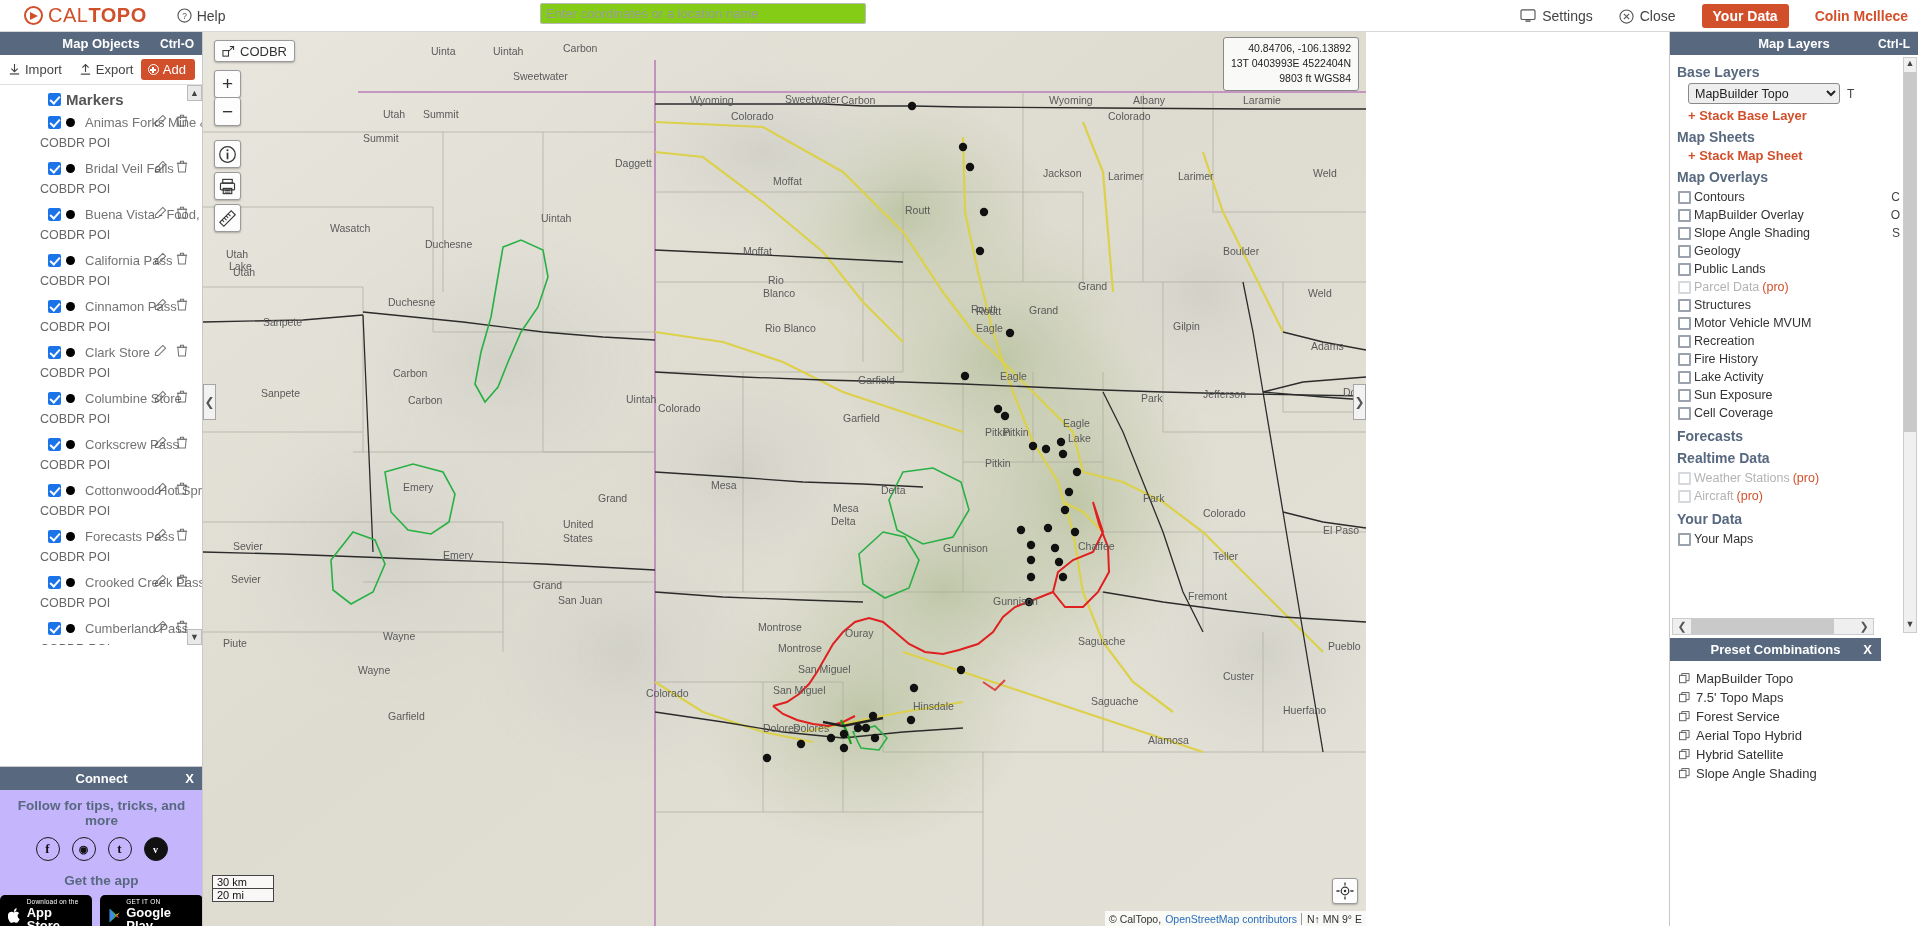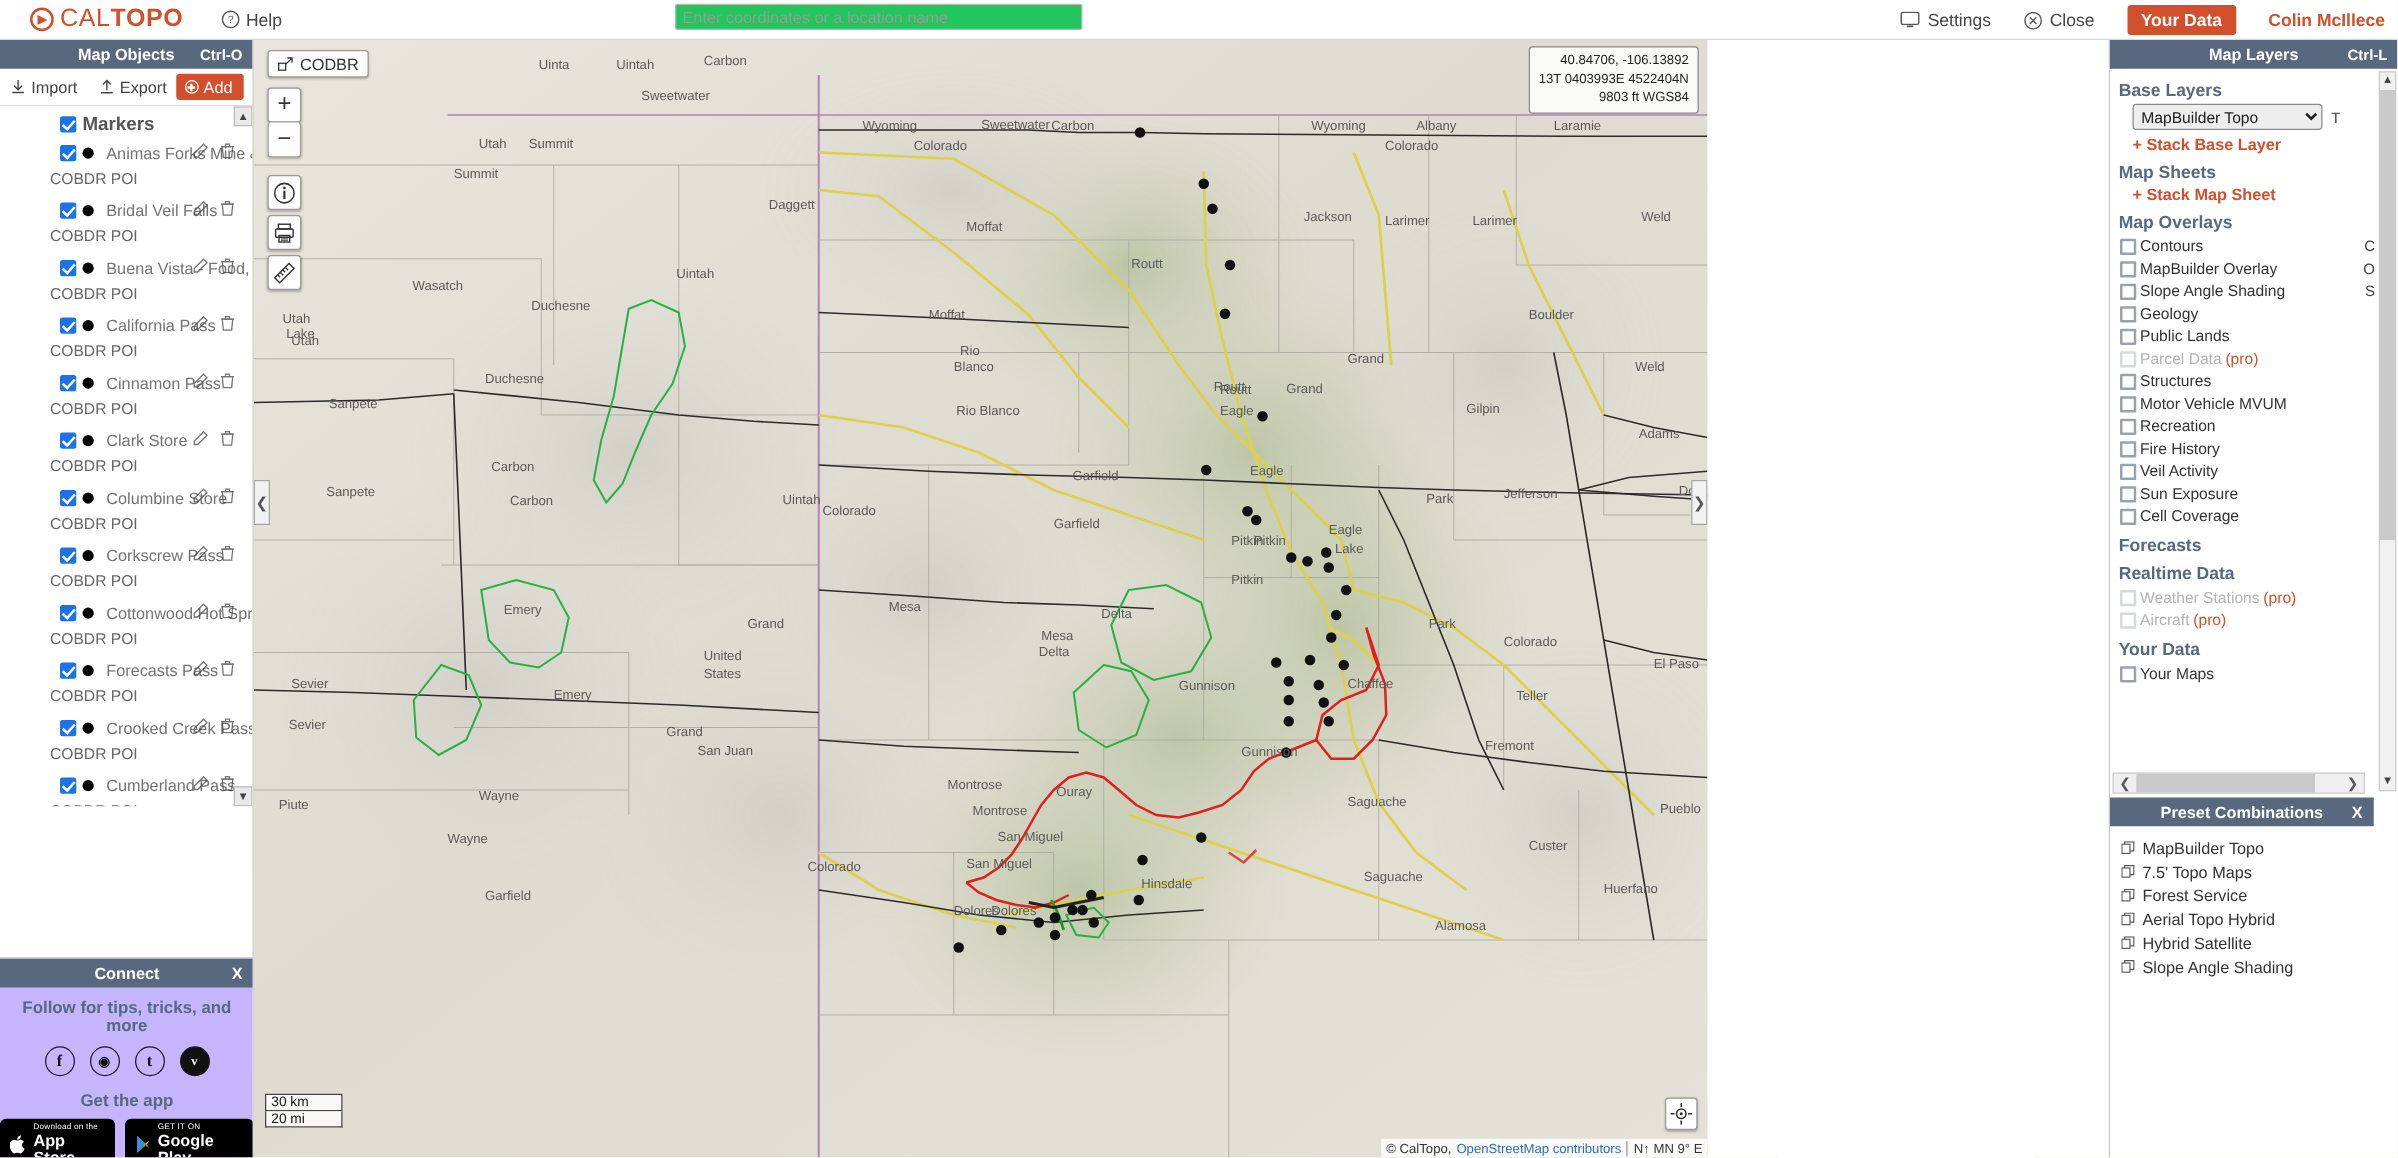--- a/index.html
+++ b/index.html
@@ -42,21 +42,21 @@
     margin-left: 30px; color: #444; font-size: 14px;
     display: flex; align-items: center; gap: 5px; cursor: pointer;
   }
   #search-wrap {
     position: absolute; left: 540px; top: 3px; width: 326px;
   }
   #search-input {
     width: 326px; height: 21px; padding: 1px 5px;
     border: 1px solid #b9b9b9; border-radius: 2px;
     font-family: "Liberation Sans", sans-serif; font-size: 13px;
-    color: #333; background: #22c55e;
+    color: #333; background: #84cc16;
   }
   #search-input::placeholder { color: #9b9b9b; }
   #topbar-right {
     position: absolute; right: 10px; top: 0; height: 32px;
     display: flex; align-items: center; gap: 26px;
   }
   .tb-item { display: flex; align-items: center; gap: 6px; color: #444; font-size: 14px; cursor: pointer; }
   #your-data-btn {
     background: #d1502b; color: #fff; font-weight: bold; font-size: 14px;
     padding: 4px 11px; border-radius: 3px; cursor: pointer;
@@ -209,21 +209,21 @@
   #locate-btn { position: absolute; right: 8px; bottom: 22px; width: 26px; height: 26px; }
   .collapse-tab {
     position: absolute; width: 13px; height: 36px;
     background: #f2f2f2; border: 1px solid #a5a5a5;
     display: flex; align-items: center; justify-content: center;
     font-size: 12px; color: #555; cursor: pointer; z-index: 40;
   }
 
   
   #right-panel {
-    position: absolute; right: 0; top: 32px; width: 231px; height: 894px;
+    position: absolute; right: 0; top: 32px; width: 249px; height: 894px;
     background: #fff; border-left: 1px solid #c9c9c9; z-index: 50; overflow: hidden;
   }
   #layers-body { height: 580px; overflow: hidden; position: relative; padding: 3px 0 0 7px; }
   .sec-title { font-weight: bold; color: #58697f; font-size: 14px; margin: 6px 0 3px 0; }
   .layer-row {
     display: flex; align-items: center; gap: 3px; height: 18px;
     font-size: 12.5px; color: #333; position: relative; padding-left: 1px;
   }
   .layer-row .key {
     position: absolute; right: 18px; font-size: 12px; color: #444;
@@ -1021,21 +1021,21 @@
           <div class="layer-row">
             <div class="cbx-empty"></div>
             <span class="lbl">Recreation</span>
           </div>
           <div class="layer-row">
             <div class="cbx-empty"></div>
             <span class="lbl">Fire History</span>
           </div>
           <div class="layer-row">
             <div class="cbx-empty"></div>
-            <span class="lbl">Veil Activity</span>
+            <span class="lbl">Lake Activity</span>
           </div>
           <div class="layer-row">
             <div class="cbx-empty"></div>
             <span class="lbl">Sun Exposure</span>
           </div>
           <div class="layer-row">
             <div class="cbx-empty"></div>
             <span class="lbl">Cell Coverage</span>
           </div>
         </div>

